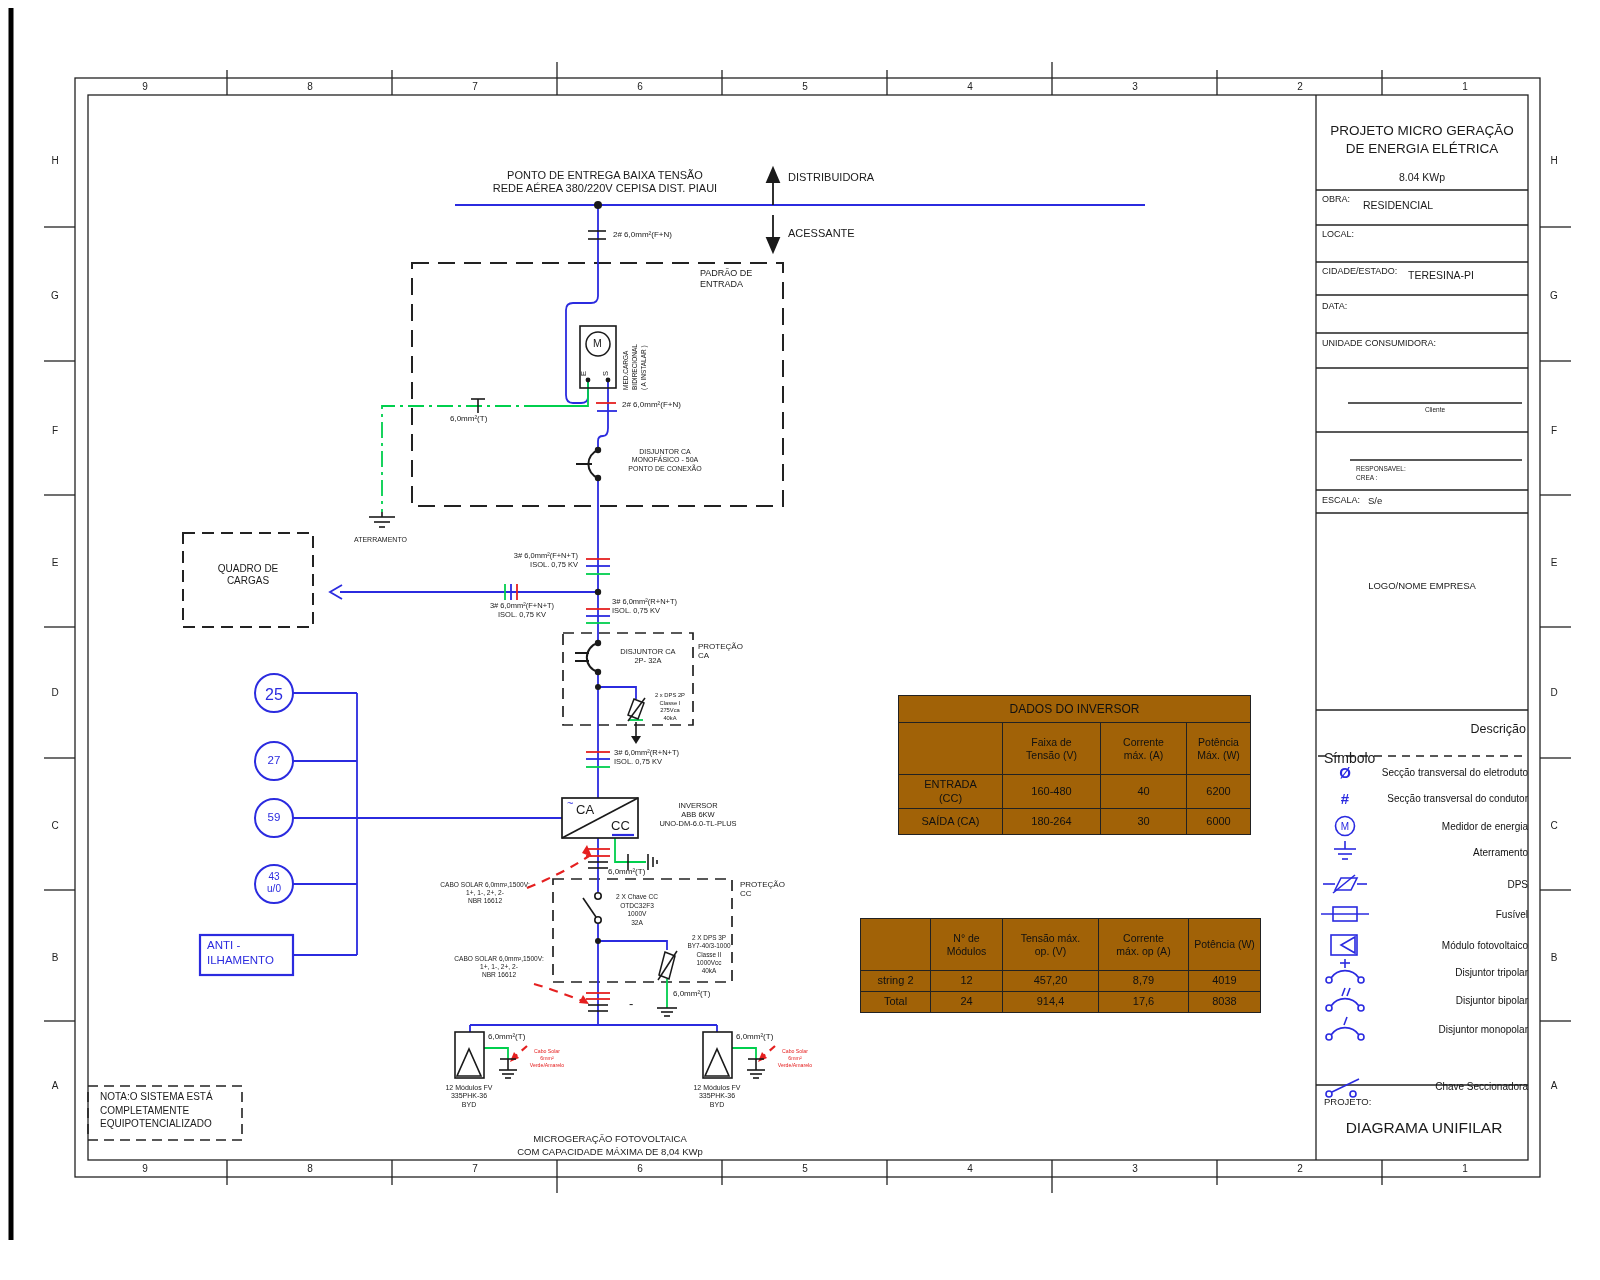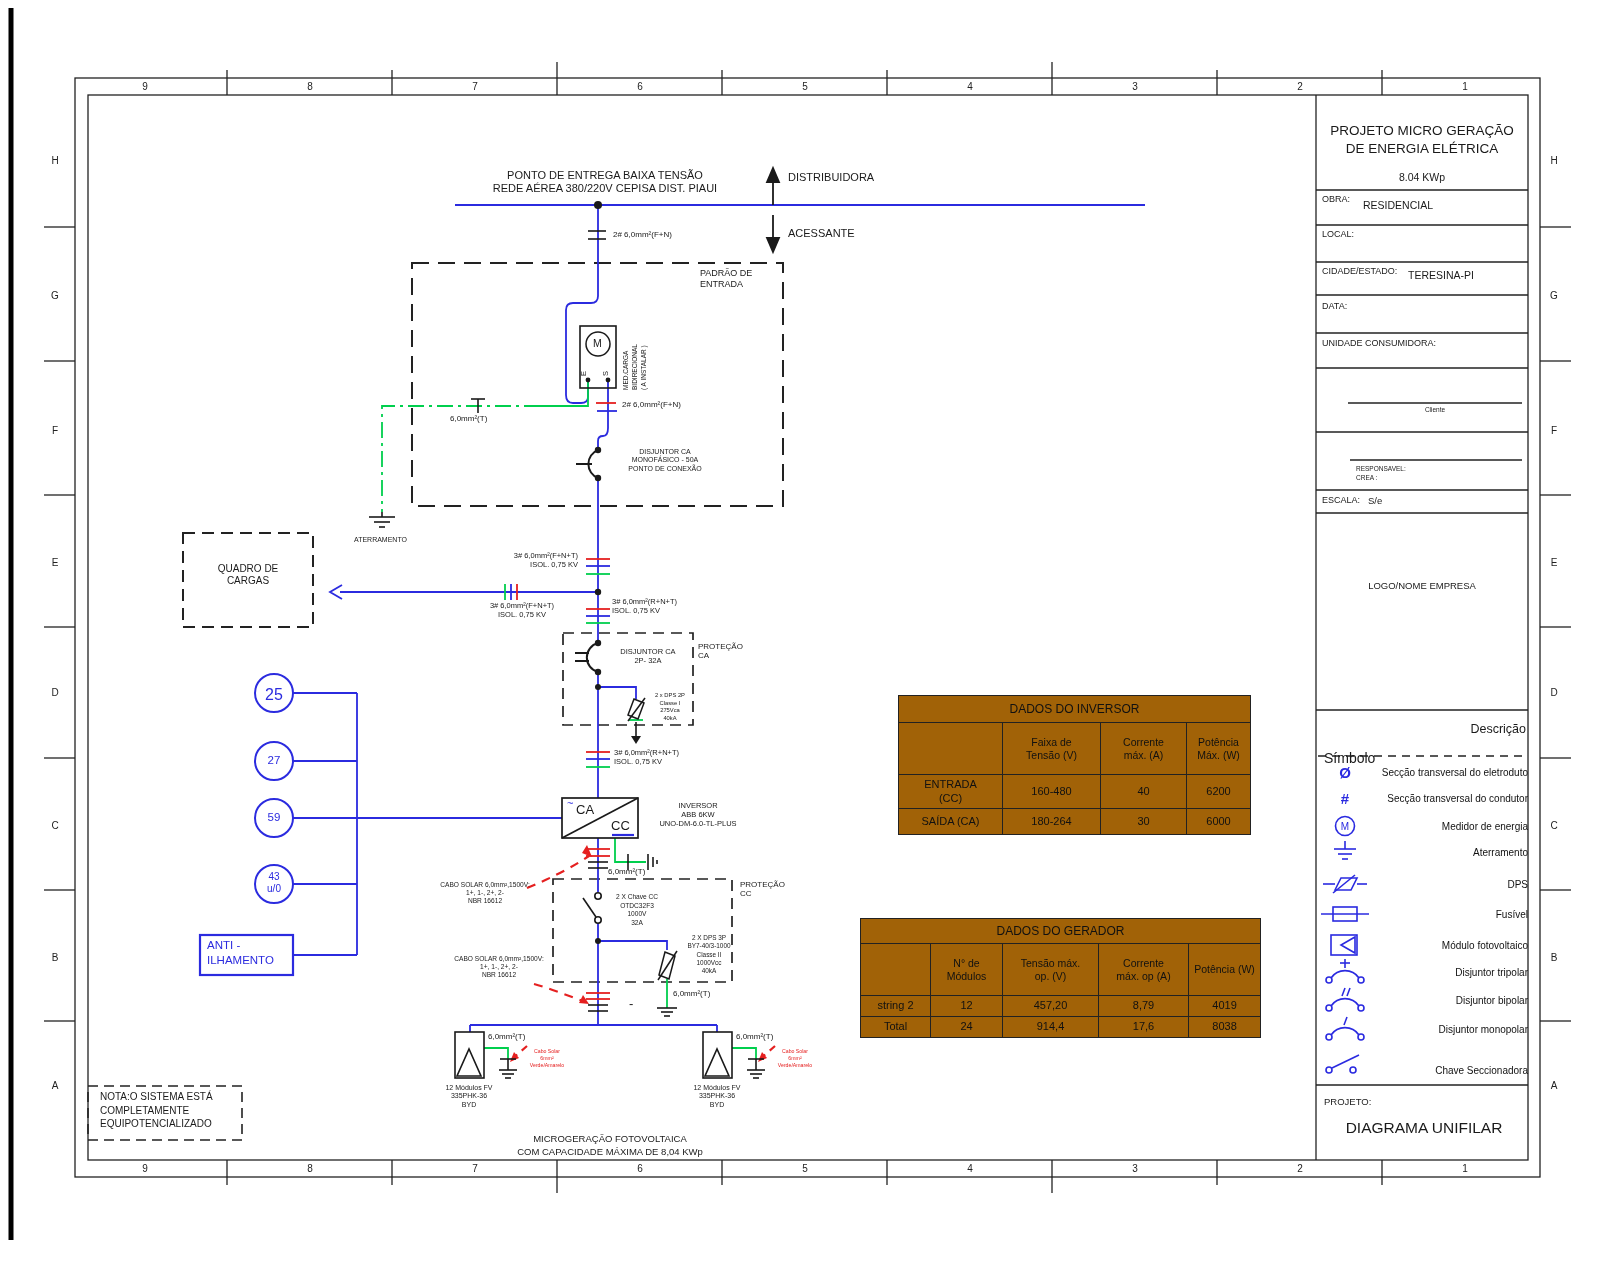--- a/index.html
+++ b/index.html
@@ -415,23 +415,20 @@
 
 <table class="tbl" style="left:860px;top:918px;width:400px;">
   <colgroup>
         <col style="width:70px">
         <col style="width:72px">
         <col style="width:96px">
         <col style="width:90px">
         <col style="width:72px">
       </colgroup>
   <tbody>
-        <tr>
-          <td class="tt" colspan="5" style="height:22px;">DADOS DO GERADOR</td>
-        </tr>
   <tr style="height:52px;">
     <td class="hd"></td>
     <td class="hd">N° de
 Módulos</td>
     <td class="hd">Tensão máx.
 op. (V)</td>
     <td class="hd">Corrente
 máx. op (A)</td>
     <td class="hd">Potência (W)</td>
   </tr>
@@ -576,21 +573,21 @@
     <g stroke="#2a2ae0" stroke-width="1.6" fill="none">
       <circle cx="10" cy="22" r="3"></circle>
             <circle cx="42" cy="22" r="3"></circle>
       <path d="M 12,20 A 17 17 0 0 1 40,20"></path>
       <line x1="25" y1="10" x2="28" y2="2"></line>
           </g>
         </svg>
       </span>
   <span class="dsc">Disjuntor monopolar</span>
 </div>
-<div class="lg" style="top:1048px;align-items:flex-end;">
+<div class="lg" style="top:1072px;">
   <span class="sym">
         <svg width="52" height="28">
     <g stroke="#2a2ae0" stroke-width="1.6" fill="none">
       <circle cx="10" cy="22" r="3"></circle>
             <circle cx="34" cy="22" r="3"></circle>
       <line x1="13" y1="20" x2="40" y2="7"></line>
           </g>
         </svg>
       </span>
   <span class="dsc">Chave Seccionadora</span>

